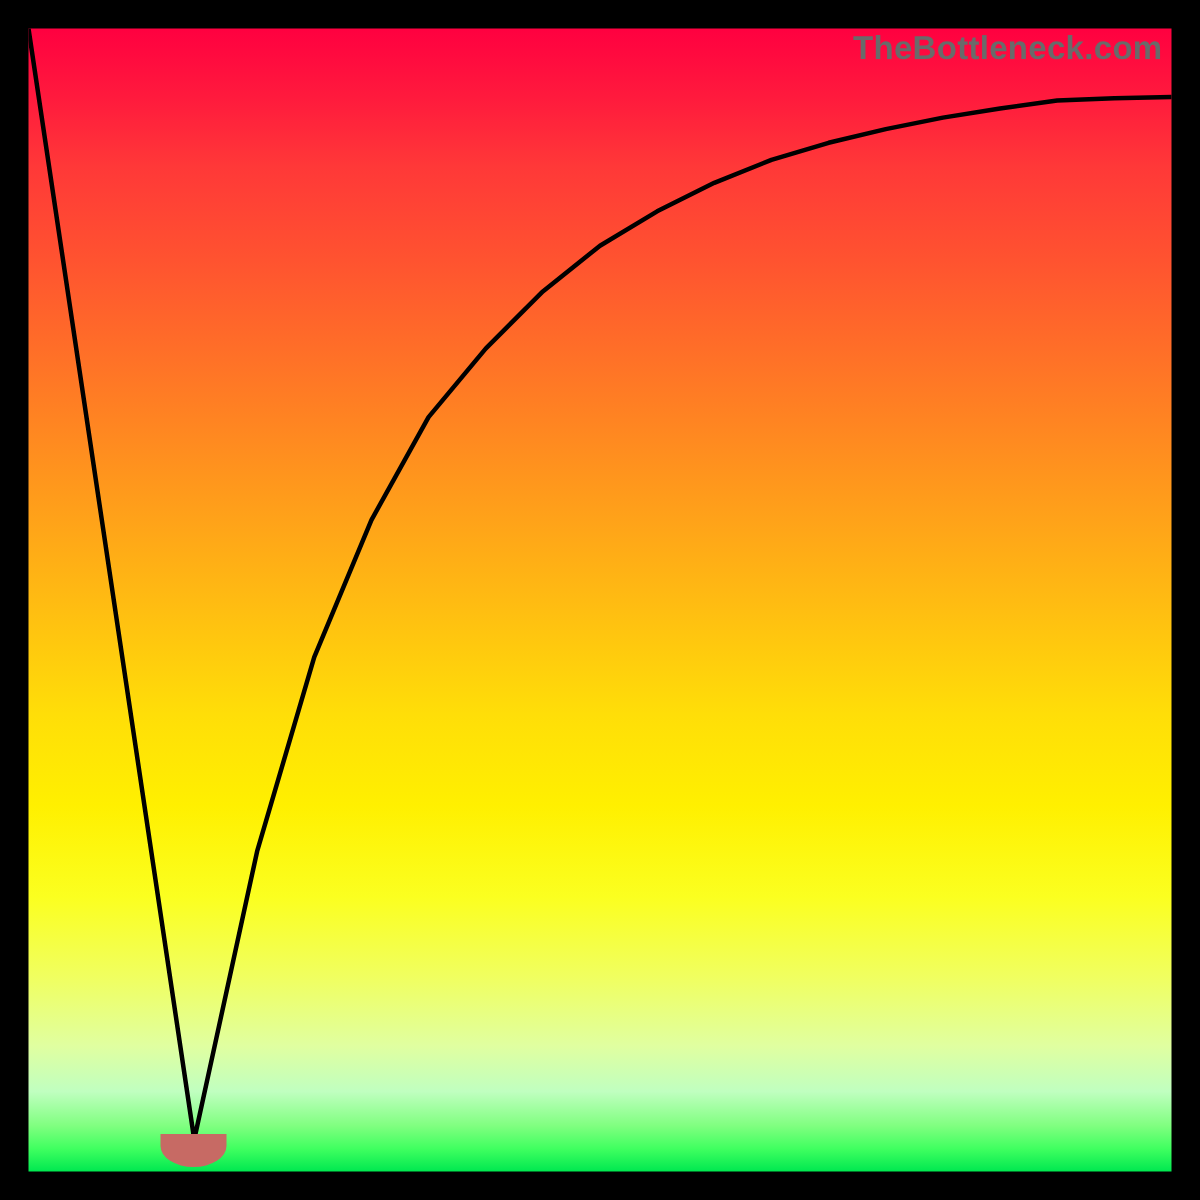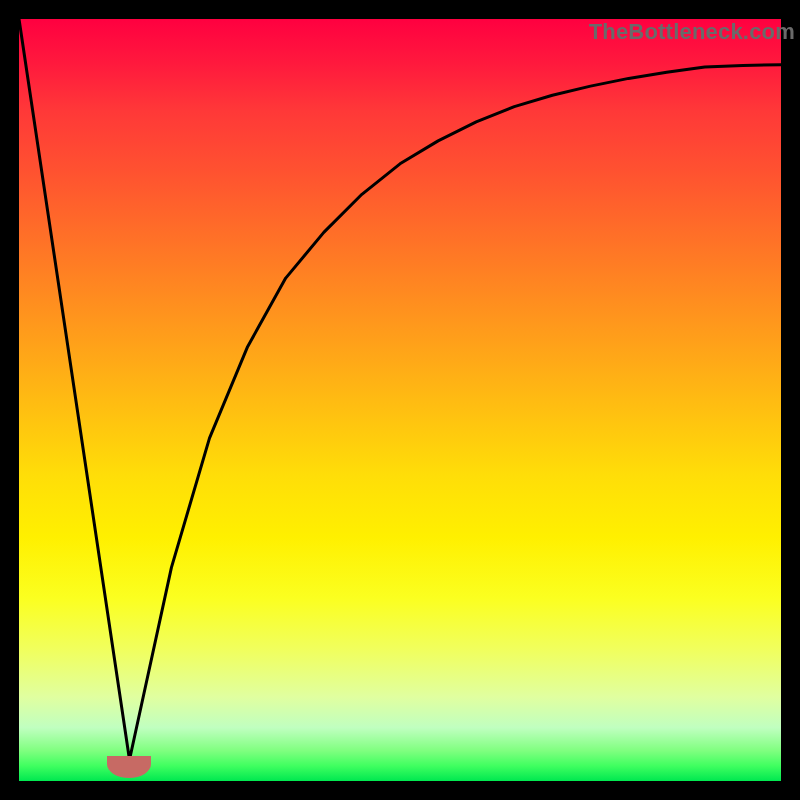--- a/index.html
+++ b/index.html
@@ -10,21 +10,20 @@
     background: #000;
     overflow: hidden;
   }
   .frame {
     position: absolute;
     left: 19px;
     top: 19px;
     width: 762px;
     height: 762px;
     background: #000;
-    padding-left: 20px;
   }
   .gradient {
     position: absolute;
     left: 0;
     top: 0;
     width: 762px;
     height: 762px;
     background: linear-gradient(to bottom,
       #ff0040 0%,
       #ff1a3d 6%,

